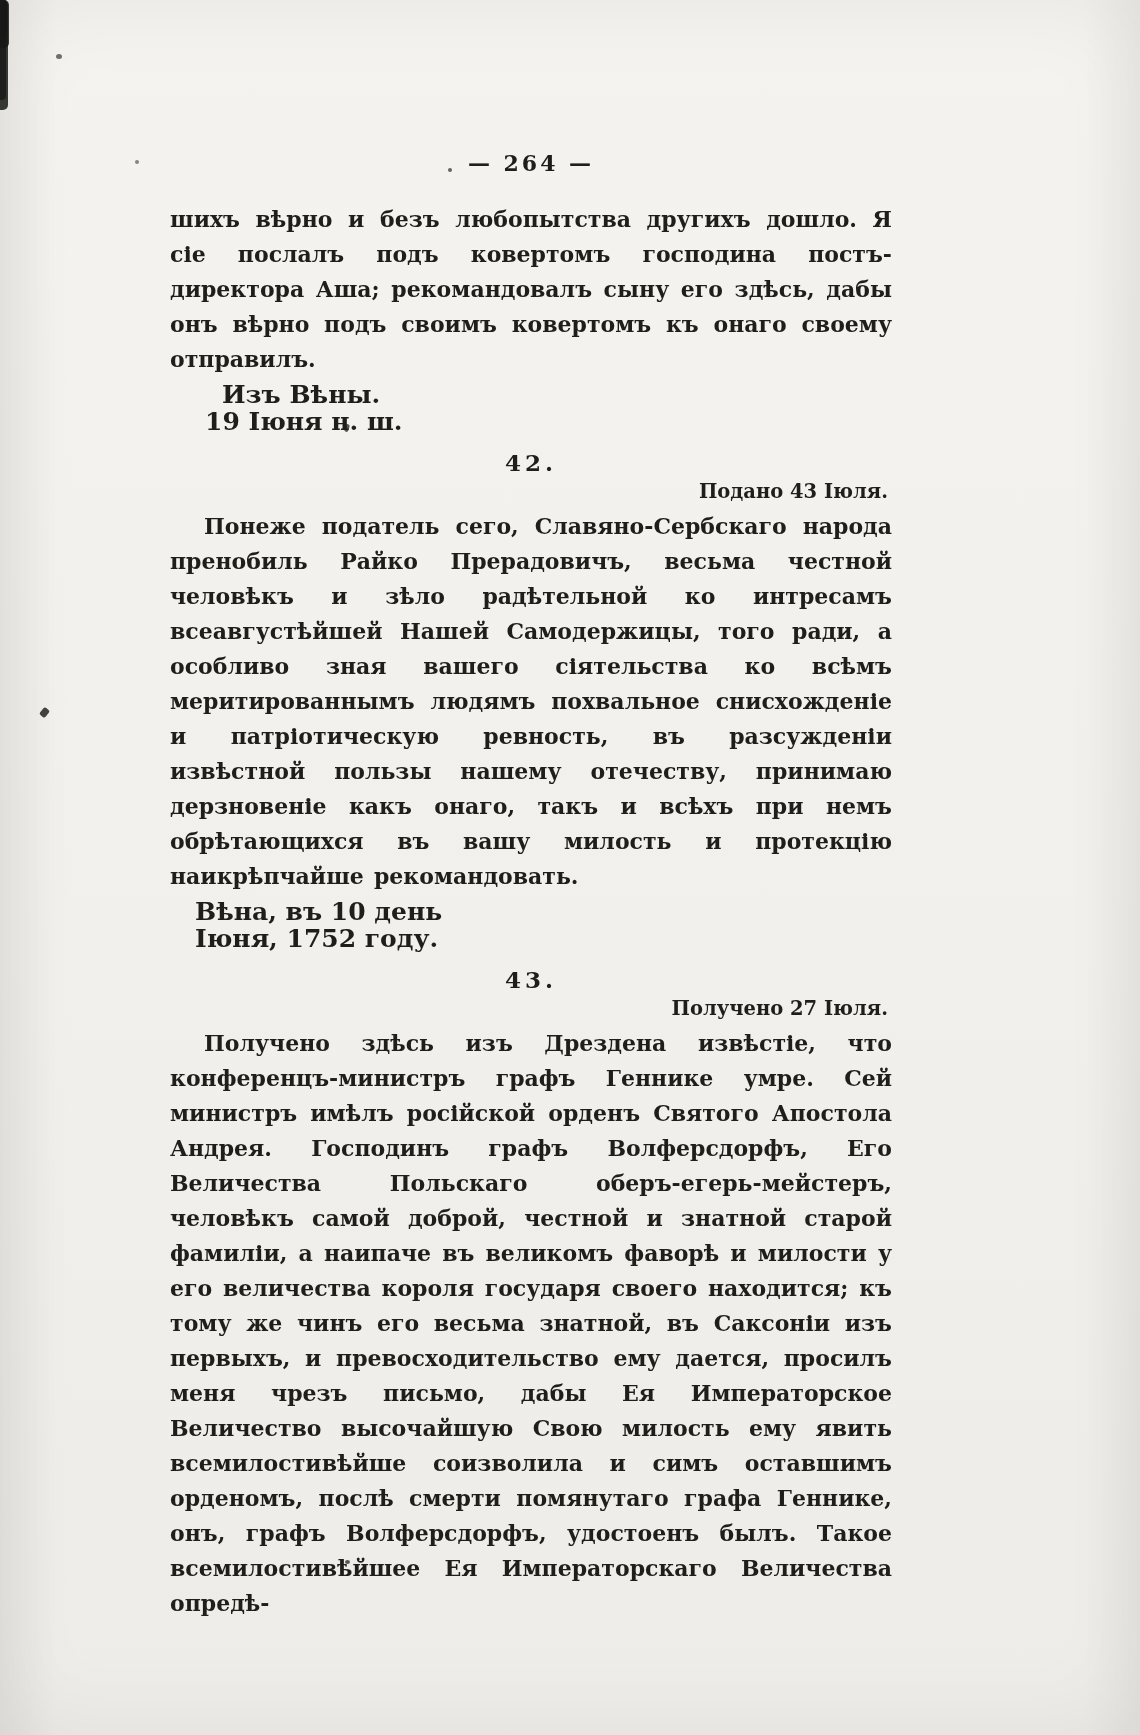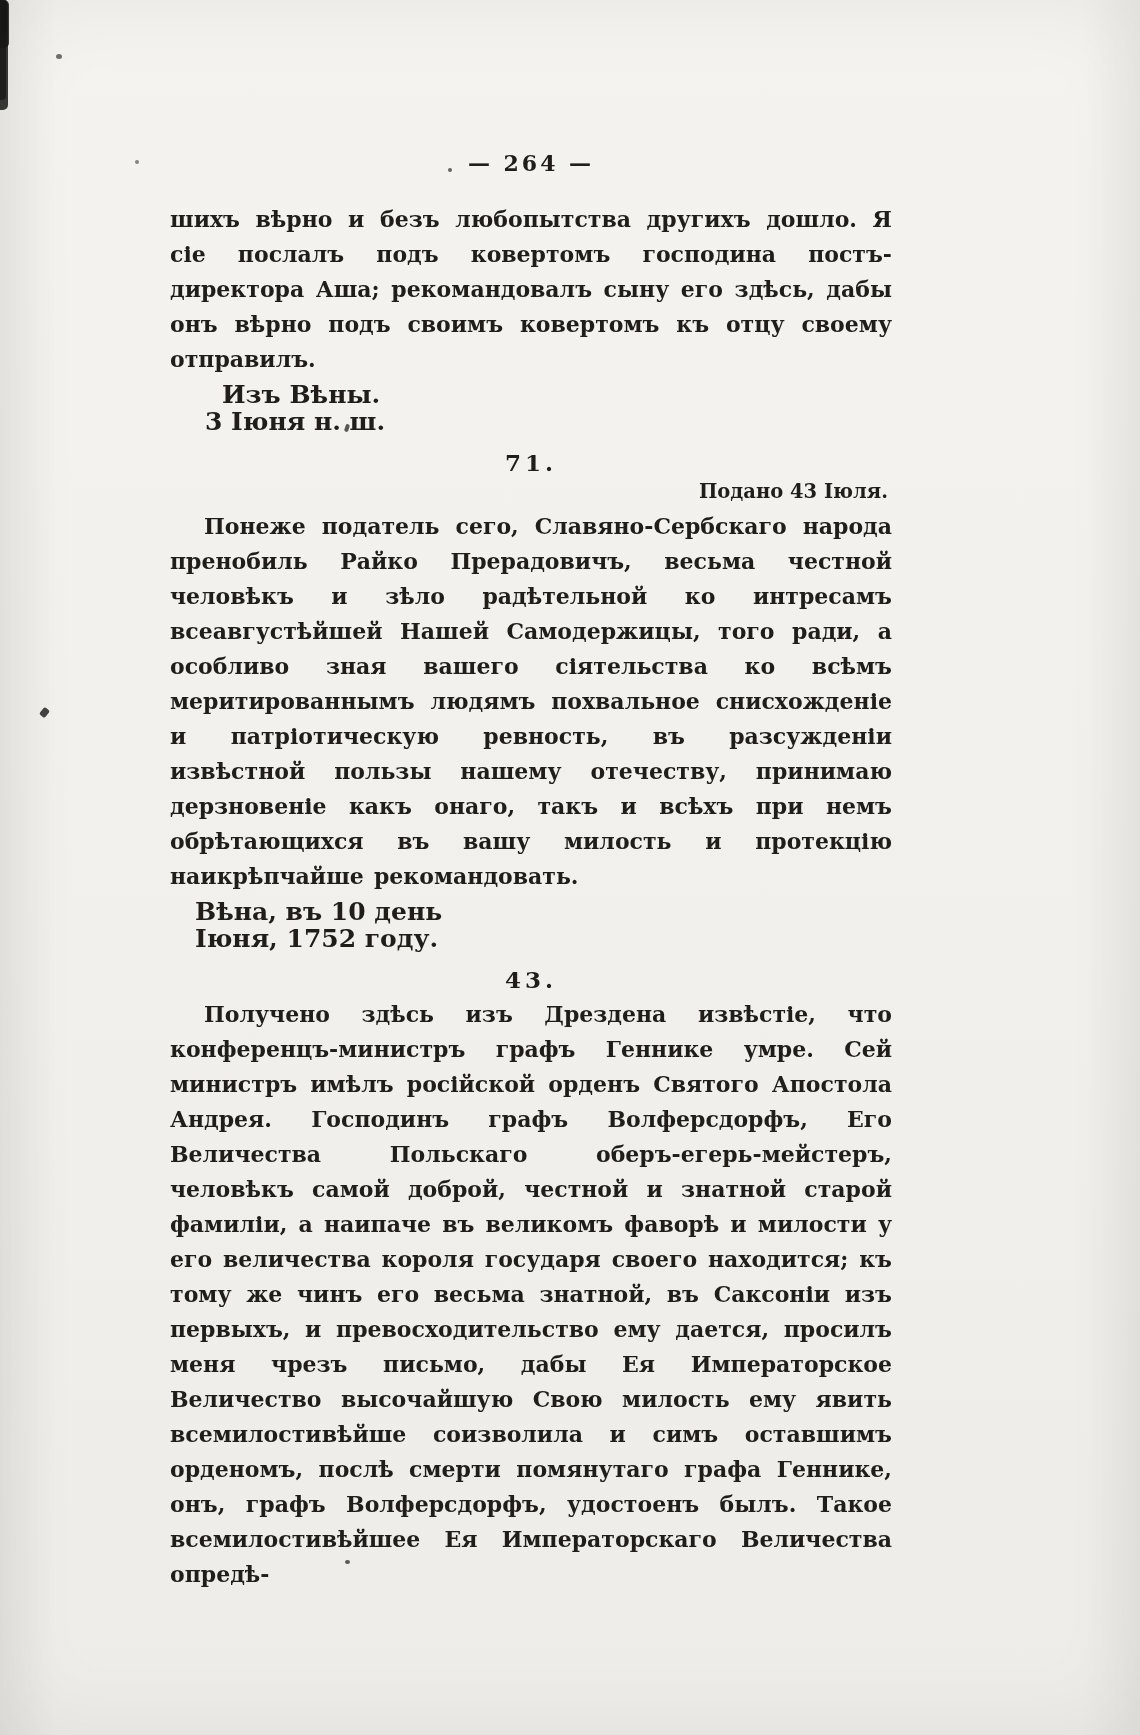--- a/index.html
+++ b/index.html
@@ -99,33 +99,34 @@
   <div class="artifact a6"></div>
   <div class="artifact a7"></div>
   <div class="artifact a8"></div>
   <div class="artifact a9"></div>
   <div class="artifact a10"></div>
 
   <div class="text-column">
 
     <div class="pagenum">— 264 —</div>
 
-    <p class="body">шихъ вѣрно и безъ любопытства другихъ дошло. Я сіе послалъ подъ ковертомъ господина постъ-директора Аша; рекомандовалъ сыну его здѣсь, дабы онъ вѣрно подъ своимъ ковертомъ къ отцу своему отправилъ.</p>
+    <p class="body">шихъ вѣрно и безъ любопытства другихъ дошло. Я сіе послалъ подъ ковертомъ господина постъ-директора Аша; рекомандовалъ сыну его здѣсь, дабы онъ вѣрно подъ своимъ ковертомъ къ онаго своему отправилъ.</p>
 
     <div class="dateline dl1">
       <div class="dl-line dl1-1">Изъ Вѣны.</div>
-      <div class="dl-line dl1-2">3 Іюня н. ш.</div>
+      <div class="dl-line dl1-2">19 Іюня н. ш.</div>
     </div>
 
-    <div class="section-num">71.</div>
+    <div class="section-num">42.</div>
     <div class="annotation">Подано 43 Іюля.</div>
     <p class="body indent">Понеже податель сего, Славяно-Сербскаго народа пренобиль Райко Прерадовичъ, весьма честной человѣкъ и зѣло радѣтельной ко интресамъ всеавгустѣйшей Нашей Самодержицы, того ради, а особливо зная вашего сіятельства ко всѣмъ меритированнымъ людямъ похвальное снисхожденіе и патріотическую ревность, въ разсужденіи извѣстной пользы нашему отечеству, принимаю дерзновеніе какъ онаго, такъ и всѣхъ при немъ обрѣтающихся въ вашу милость и протекцію наикрѣпчайше рекомандовать.</p>
 
     <div class="dateline dl2">
       <div class="dl-line">Вѣна, въ 10 день</div>
       <div class="dl-line">Іюня, 1752 году.</div>
     </div>
 
     <div class="section-num">43.</div>
+    <div class="annotation">Получено 27 Іюля.</div>
     <p class="body indent">Получено здѣсь изъ Дрездена извѣстіе, что конференцъ-министръ графъ Геннике умре. Сей министръ имѣлъ російской орденъ Святого Апостола Андрея. Господинъ графъ Волферсдорфъ, Его Величества Польскаго оберъ-егерь-мейстеръ, человѣкъ самой доброй, честной и знатной старой фамиліи, а наипаче въ великомъ фаворѣ и милости у его величества короля государя своего находится; къ тому же чинъ его весьма знатной, въ Саксоніи изъ первыхъ, и превосходительство ему дается, просилъ меня чрезъ письмо, дабы Ея Императорское Величество высочайшую Свою милость ему явить всемилостивѣйше соизволила и симъ оставшимъ орденомъ, послѣ смерти помянутаго графа Геннике, онъ, графъ Волферсдорфъ, удостоенъ былъ. Такое всемилостивѣйшее Ея Императорскаго Величества опредѣ-</p>
 
   </div>
 </div>
 
 </body></html>

